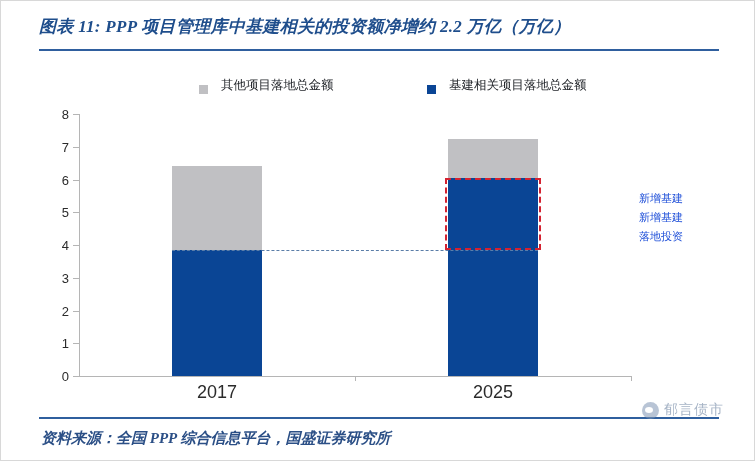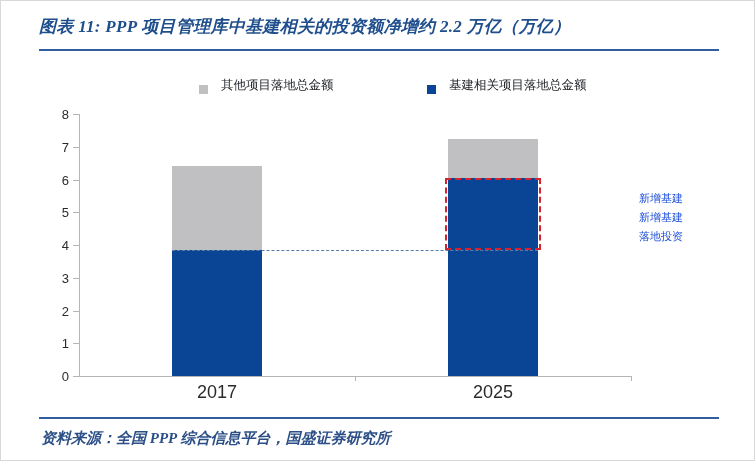--- a/index.html
+++ b/index.html
@@ -273,20 +273,24 @@
 
   <div class="annotation" style="left:638px; top:188px;">
     <div>新增基建</div>
     <div>新增基建</div>
     <div>落地投资</div>
   </div>
 
   <div class="footer-rule"></div>
   <div class="source-text">资料来源：全国 PPP 综合信息平台，国盛证券研究所</div>
 
+  <div class="watermark">
+    <span class="wm-logo"></span>
+    <span class="wm-text">郁言债市</span>
+  </div>
 
 <div class="ytick" style="top: 375px;"></div>
     <div class="ytick" style="top: 342.25px;"></div>
     <div class="ytick" style="top: 309.5px;"></div>
     <div class="ytick" style="top: 276.75px;"></div>
     <div class="ytick" style="top: 244px;"></div>
     <div class="ytick" style="top: 211.25px;"></div>
     <div class="ytick" style="top: 178.5px;"></div>
     <div class="ytick" style="top: 145.75px;"></div>
     <div class="ytick" style="top: 113px;"></div>

